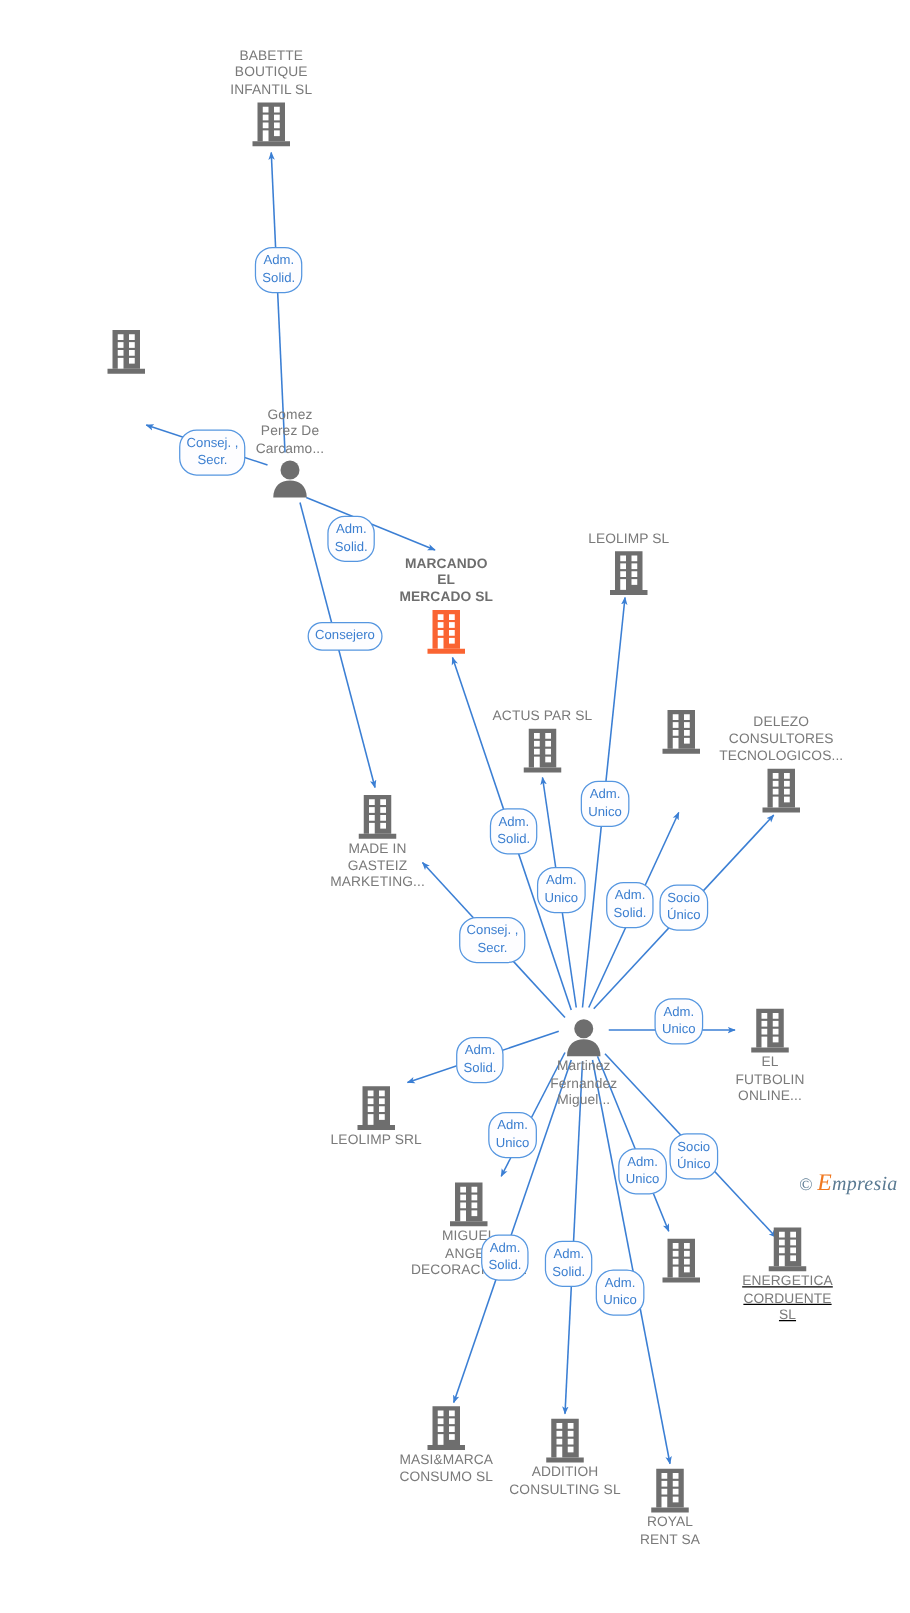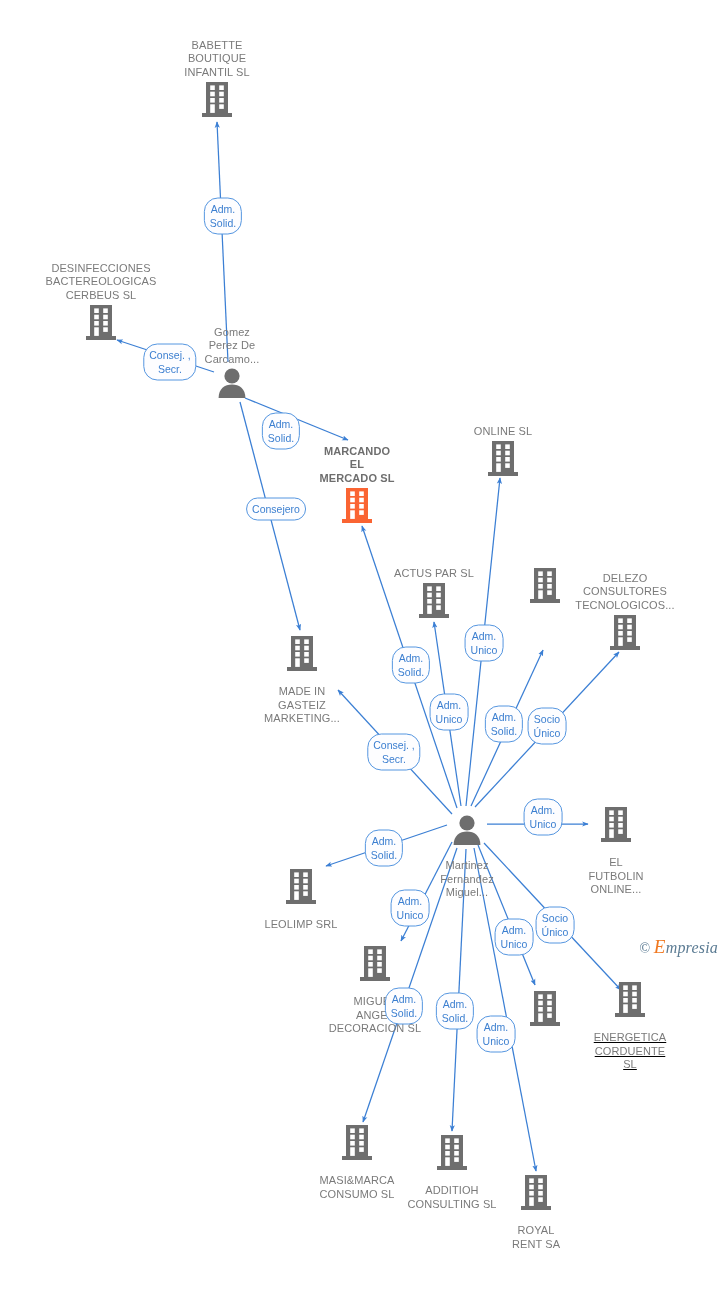--- a/index.html
+++ b/index.html
@@ -15,21 +15,21 @@
 
   
   .node{position:absolute;width:150px;margin-left:-75px;text-align:center;}
   .node .glyph{display:block;line-height:0;}
   .node .glyph svg{display:inline-block;}
   .node .lbl{
     display:block;font-size:11px;line-height:13.5px;color:#7a7a7a;
     letter-spacing:.1px;white-space:pre-line;
   }
   .node.label-above .lbl{margin-bottom:1px;}
-  .node.label-below .lbl{margin-top:13px;}
+  .node.label-below .lbl{margin-top:1px;}
   .node.focus .lbl{color:#6e6e6e;font-weight:bold;}
 
   
   .badge{
     position:absolute;
     box-sizing:border-box;
     border:1.4px solid #5596e0;
     border-radius:14px;
     background:#fdfdff;
     color:#3c7fd0;
@@ -99,23 +99,20 @@
             <rect x="19.2" y="5.4" width="4.6" height="4.6" fill="#ffffff"></rect>
             <rect x="10.2" y="11.7" width="4.6" height="4.6" fill="#ffffff"></rect>
             <rect x="19.2" y="11.7" width="4.6" height="4.6" fill="#ffffff"></rect>
             <rect x="10.2" y="18" width="4.6" height="4.6" fill="#ffffff"></rect>
             <rect x="19.2" y="18" width="4.6" height="4.6" fill="#ffffff"></rect>
             <rect x="10.2" y="24.3" width="4.6" height="8.6" fill="#ffffff"></rect>
             <rect x="19.2" y="24.3" width="4.6" height="4.6" fill="#ffffff"></rect>
           </svg></span>
       </div>
       <div class="node label-above" style="top: 261.5px; left: 101px;">
-        <span class="lbl">DESINFECCIONES
-BACTEREOLOGICAS
-CERBEUS  SL</span>
         <span class="glyph"><svg width="34" height="38" viewBox="0 0 34 38" xmlns="http://www.w3.org/2000/svg">
             <rect x="6" y="2" width="22" height="31" fill="#6e6e6e"></rect>
             <rect x="2" y="33" width="30" height="4" fill="#6e6e6e"></rect>
             <rect x="10.2" y="5.4" width="4.6" height="4.6" fill="#ffffff"></rect>
             <rect x="19.2" y="5.4" width="4.6" height="4.6" fill="#ffffff"></rect>
             <rect x="10.2" y="11.7" width="4.6" height="4.6" fill="#ffffff"></rect>
             <rect x="19.2" y="11.7" width="4.6" height="4.6" fill="#ffffff"></rect>
             <rect x="10.2" y="18" width="4.6" height="4.6" fill="#ffffff"></rect>
             <rect x="19.2" y="18" width="4.6" height="4.6" fill="#ffffff"></rect>
             <rect x="10.2" y="24.3" width="4.6" height="8.6" fill="#ffffff"></rect>
@@ -142,21 +139,21 @@
             <rect x="19.2" y="5.4" width="4.6" height="4.6" fill="#ffffff"></rect>
             <rect x="10.2" y="11.7" width="4.6" height="4.6" fill="#ffffff"></rect>
             <rect x="19.2" y="11.7" width="4.6" height="4.6" fill="#ffffff"></rect>
             <rect x="10.2" y="18" width="4.6" height="4.6" fill="#ffffff"></rect>
             <rect x="19.2" y="18" width="4.6" height="4.6" fill="#ffffff"></rect>
             <rect x="10.2" y="24.3" width="4.6" height="8.6" fill="#ffffff"></rect>
             <rect x="19.2" y="24.3" width="4.6" height="4.6" fill="#ffffff"></rect>
           </svg></span>
       </div>
       <div class="node label-above" style="top: 424.5px; left: 503px;">
-        <span class="lbl">ONLINE  SL</span>
+        <span class="lbl">LEOLIMP  SL</span>
         <span class="glyph"><svg width="34" height="38" viewBox="0 0 34 38" xmlns="http://www.w3.org/2000/svg">
             <rect x="6" y="2" width="22" height="31" fill="#6e6e6e"></rect>
             <rect x="2" y="33" width="30" height="4" fill="#6e6e6e"></rect>
             <rect x="10.2" y="5.4" width="4.6" height="4.6" fill="#ffffff"></rect>
             <rect x="19.2" y="5.4" width="4.6" height="4.6" fill="#ffffff"></rect>
             <rect x="10.2" y="11.7" width="4.6" height="4.6" fill="#ffffff"></rect>
             <rect x="19.2" y="11.7" width="4.6" height="4.6" fill="#ffffff"></rect>
             <rect x="10.2" y="18" width="4.6" height="4.6" fill="#ffffff"></rect>
             <rect x="19.2" y="18" width="4.6" height="4.6" fill="#ffffff"></rect>
             <rect x="10.2" y="24.3" width="4.6" height="8.6" fill="#ffffff"></rect>

